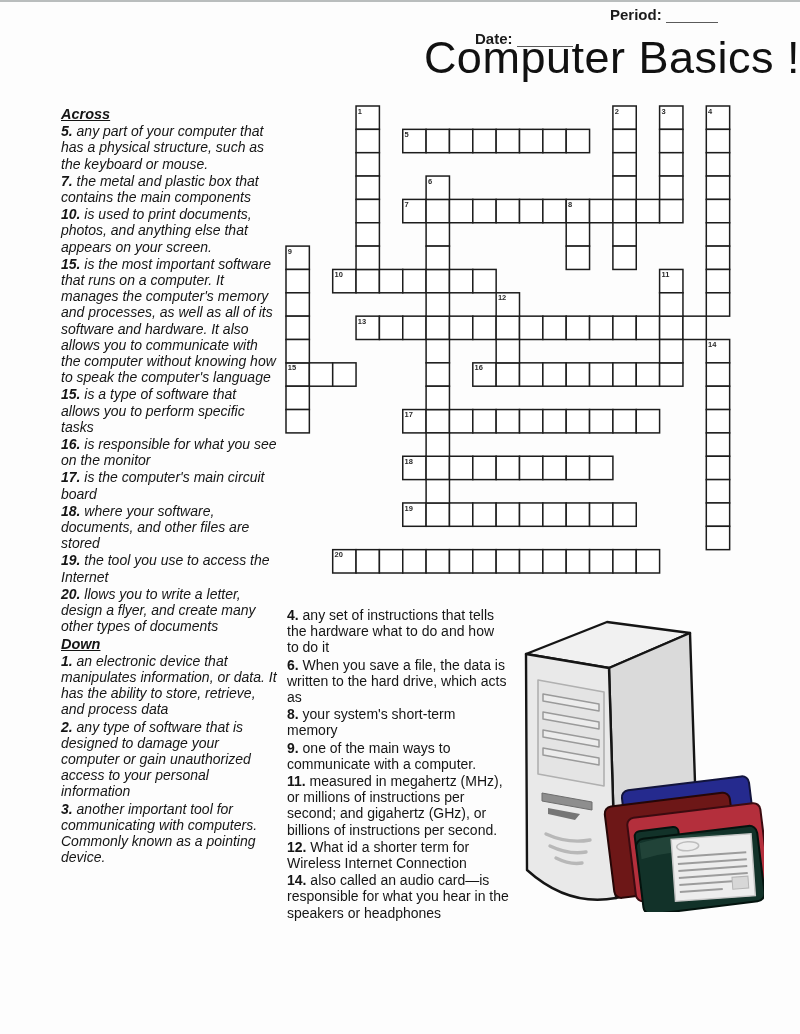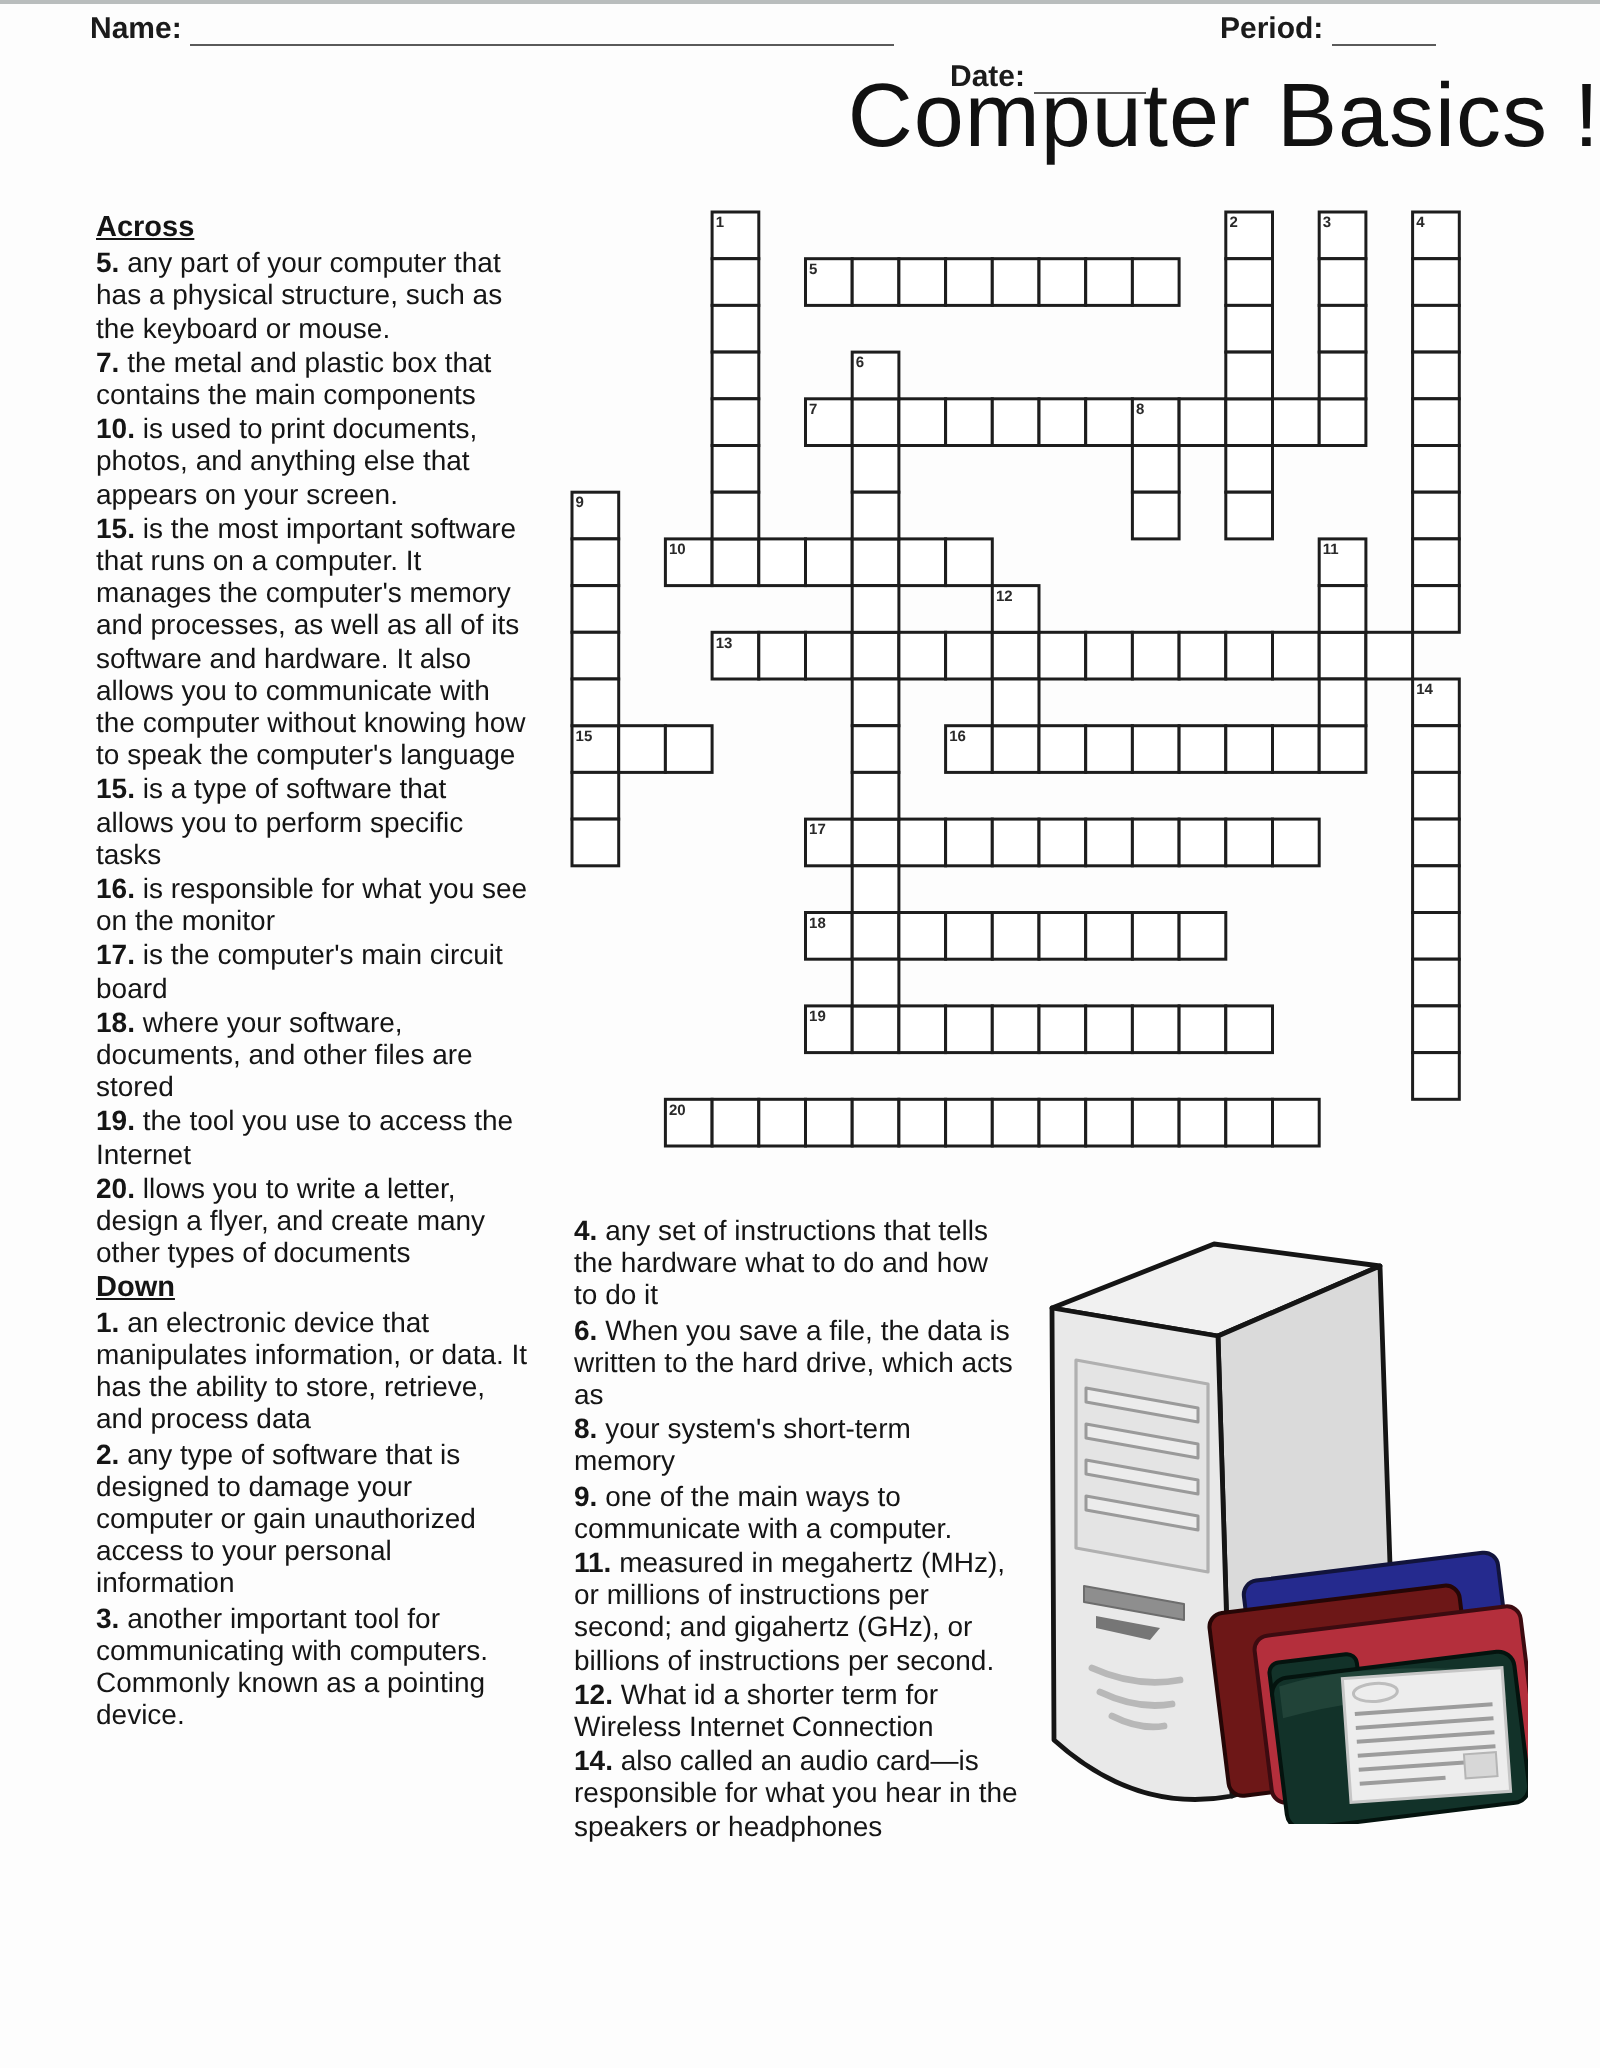--- a/index.html
+++ b/index.html
@@ -14,39 +14,36 @@
   .hfield{position:absolute;top:0;white-space:nowrap;}
   .hline{display:inline-block;border-bottom:1.6px solid #5a5a5a;height:15px;vertical-align:bottom;margin-left:4px;}
   .hf-name{left:0;}   .hf-name .hline{width:352px;}
   .hf-date{left:430px;margin-top:24px;}  .hf-date .hline{width:56px;}
   .hf-period{left:565px;}.hf-period .hline{width:52px;}
   
   .title{position:absolute;left:0;top:32px;width:800px;text-align:right;
          font-size:45px;font-weight:normal;letter-spacing:0.5px;color:#111;}
   
   .clue-col{position:absolute;font-size:14px;line-height:16.2px;color:#151515;}
-  .col-left{left:48px;top:106px;width:216px;}
+  .col-left{left:61px;top:106px;width:216px;font-style:italic;}
   .col-mid{left:287px;top:579px;width:222px;margin-top:28px;}
   .clue-heading{font-weight:bold;text-decoration:underline;margin:0 0 1px 0;font-size:14.5px;}
   .clue{margin:0 0 1px 0;}
   .clue .clue-num{font-weight:bold;}
   
   #crossword-svg{position:absolute;left:285px;top:105px;}
   
   #tower-art{position:absolute;left:512px;top:616px;}
 </style>
 </head>
 <body>
 
 <div class="top-scan-line"></div>
 
 <div class="header">
-  <span class="hfield hf-name">
-    <span>Name:</span><span class="hline"></span>
-  </span>
   <span class="hfield hf-date">
     <span>Date:</span><span class="hline"></span>
   </span>
   <span class="hfield hf-period">
     <span>Period:</span><span class="hline"></span>
   </span>
 </div>
 
 <div class="title">Computer Basics !</div>
 

